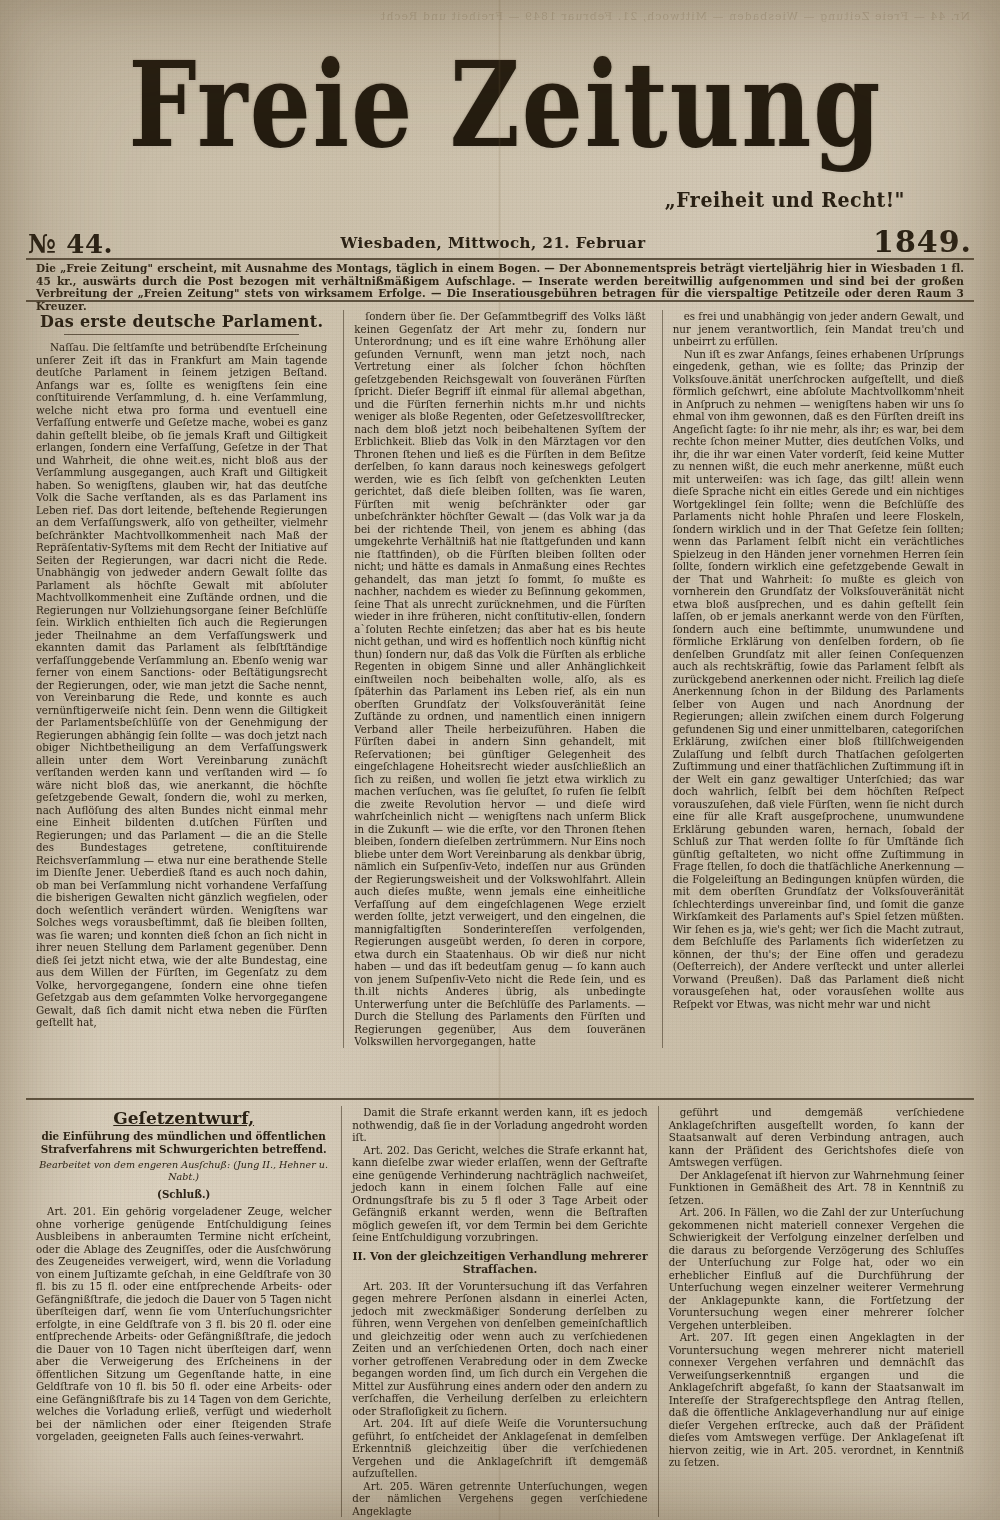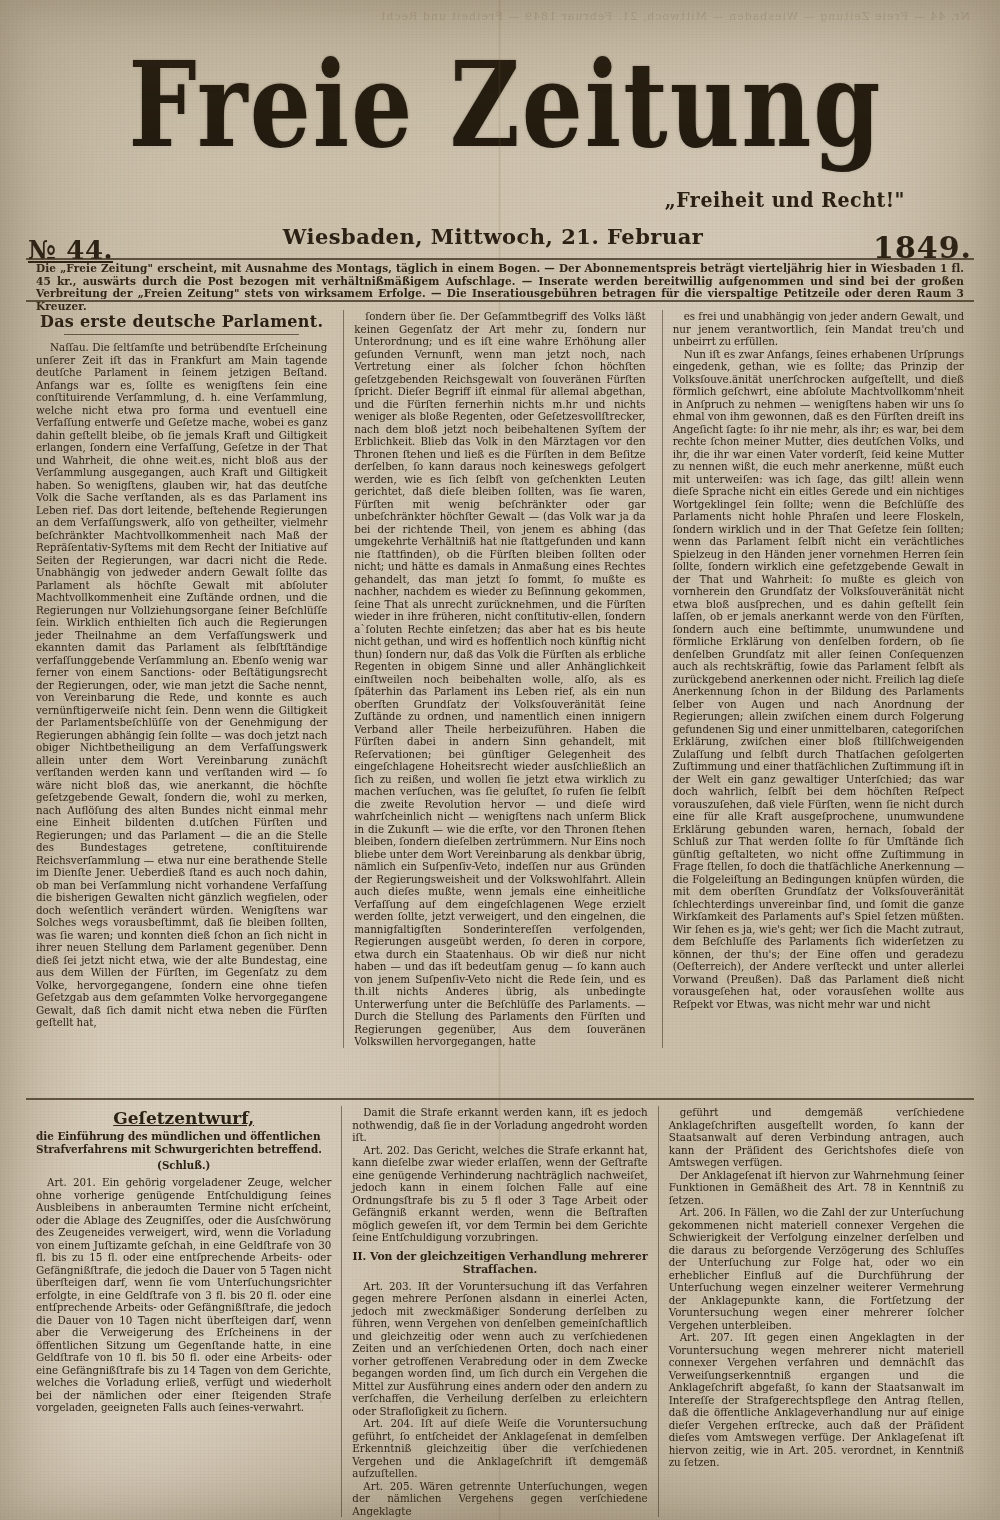--- a/index.html
+++ b/index.html
@@ -68,22 +68,22 @@
     letter-spacing:.5px;
     transform:scaleY(1.1);
   }
 
   .rule{height:2px;background:#3a2e1c;opacity:.75;}
 
   .issueline{
     position:absolute;top:224px;left:28px;right:28px;
     display:flex;align-items:flex-end;justify-content:space-between;
   }
-  .issue-no{font-size:26px;font-weight:700;letter-spacing:.5px;text-decoration:underline;}
-  .issue-place{font-size:21px;font-weight:700;letter-spacing:.5px;padding-bottom:16px;}
+  .issue-no{font-size:26px;font-weight:700;letter-spacing:.5px;}
+  .issue-place{font-size:15px;font-weight:700;letter-spacing:.5px;padding-bottom:7px;}
   .issue-year{font-size:30px;font-weight:700;letter-spacing:1px;}
 
   .hrule-1{position:absolute;top:258px;left:26px;right:26px;}
   .hrule-2{position:absolute;top:300px;left:26px;right:26px;}
 
   .subhead{
     position:absolute;top:262px;left:36px;right:36px;
     font-size:10.5px;line-height:12.6px;text-align:justify;
     font-weight:600;color:#2f2516;
     letter-spacing:.1px;
@@ -113,21 +113,21 @@
 
   
   .lower{
     position:absolute;top:1098px;left:26px;right:26px;
   }
   .lower-rule{height:2px;background:#3a2e1c;opacity:.75;margin-bottom:6px;}
   .lower-cols{display:flex;}
   .lcol{width:300px;padding:0 10px;}
   .lcol + .lcol{border-left:1px solid rgba(58,46,28,.55);}
   .law-title{text-align:center;font-weight:700;font-size:17px;margin:2px 0 2px;text-decoration:underline;}
-  .law-sub{font-size:10.4px;line-height:12.6px;font-weight:600;margin:0 0 4px;}
+  .law-sub{font-size:10.4px;line-height:12.6px;text-align:center;font-weight:600;margin:0 0 4px;}
   .law-note{font-size:9.6px;line-height:11.6px;text-align:center;font-style:italic;margin:4px 0 6px;}
   .law-schluss{text-align:center;font-size:10.2px;margin:2px 0 5px;font-weight:600;}
   .art{font-size:10.3px;line-height:12.5px;text-align:justify;margin:0;text-indent:11px;}
   .subsec{font-weight:700;font-size:10.8px;text-align:center;line-height:13px;margin:6px 0 4px;}
 
   .fold{
     position:absolute;left:498px;top:0;bottom:0;width:3px;z-index:5;pointer-events:none;
     background:linear-gradient(90deg, rgba(120,100,65,0), rgba(120,100,65,.18), rgba(120,100,65,0));
   }
   .speck{position:absolute;border-radius:50%;background:rgba(90,70,40,.25);z-index:4;pointer-events:none;}
@@ -176,20 +176,21 @@
 
   </div>
 
   <div class="lower">
     <div class="lower-rule"></div>
     <div class="lower-cols">
 
       <div class="lcol">
         <div class="law-title">Geſetzentwurf,</div>
         <p class="law-sub">die Einführung des mündlichen und öffentlichen Strafverfahrens mit Schwurgerichten betreffend.</p>
+        <p class="law-note">Bearbeitet von dem engeren Ausſchuß: (Jung II., Hehner u. Nabt.)</p>
         <div class="law-schluss">(Schluß.)</div>
         <p class="art">Art. 201. Ein gehörig vorgeladener Zeuge, welcher ohne vorherige genügende Entſchuldigung ſeines Ausbleibens in anberaumten Termine nicht erſcheint, oder die Ablage des Zeugniſſes, oder die Ausſchwörung des Zeugeneides verweigert, wird, wenn die Vorladung von einem Juſtizamte geſchah, in eine Geldſtrafe von 30 fl. bis zu 15 fl. oder eine entſprechende Arbeits- oder Gefängnißſtrafe, die jedoch die Dauer von 5 Tagen nicht überſteigen darf, wenn ſie vom Unterſuchungsrichter erfolgte, in eine Geldſtrafe von 3 fl. bis 20 fl. oder eine entſprechende Arbeits- oder Gefängnißſtrafe, die jedoch die Dauer von 10 Tagen nicht überſteigen darf, wenn aber die Verweigerung des Erſcheinens in der öffentlichen Sitzung um Gegenſtande hatte, in eine Geldſtrafe von 10 fl. bis 50 fl. oder eine Arbeits- oder eine Gefängnißſtrafe bis zu 14 Tagen von dem Gerichte, welches die Vorladung erließ, verfügt und wiederholt bei der nämlichen oder einer ſteigenden Strafe vorgeladen, geeigneten Falls auch ſeines-verwahrt.</p>
       </div>
 
       <div class="lcol">
         <p class="art">Damit die Strafe erkannt werden kann, iſt es jedoch nothwendig, daß ſie in der Vorladung angedroht worden iſt.</p>
         <p class="art">Art. 202. Das Gericht, welches die Strafe erkannt hat, kann dieſelbe zwar wieder erlaſſen, wenn der Geſtrafte eine genügende Verhinderung nachträglich nachweiſet, jedoch kann in einem ſolchen Falle auf eine Ordnungsſtrafe bis zu 5 fl oder 3 Tage Arbeit oder Gefängniß erkannt werden, wenn die Beſtraften möglich geweſen iſt, vor dem Termin bei dem Gerichte ſeine Entſchuldigung vorzubringen.</p>
         <p class="subsec">II. Von der gleichzeitigen Verhandlung mehrerer Strafſachen.</p>
         <p class="art">Art. 203. Iſt der Voruntersuchung iſt das Verfahren gegen mehrere Perſonen alsdann in einerlei Acten, jedoch mit zweckmäßiger Sonderung derſelben zu führen, wenn Vergehen von denſelben gemeinſchaftlich und gleichzeitig oder wenn auch zu verſchiedenen Zeiten und an verſchiedenen Orten, doch nach einer vorher getroffenen Verabredung oder in dem Zwecke begangen worden ſind, um ſich durch ein Vergehen die Mittel zur Ausführung eines andern oder den andern zu verſchaffen, die Verheilung derſelben zu erleichtern oder Strafloſigkeit zu ſichern.</p>
         <p class="art">Art. 204. Iſt auf dieſe Weiſe die Voruntersuchung geführt, ſo entſcheidet der Anklageſenat in demſelben Erkenntniß gleichzeitig über die verſchiedenen Vergehen und die Anklageſchrift iſt demgemäß aufzuſtellen.</p>

